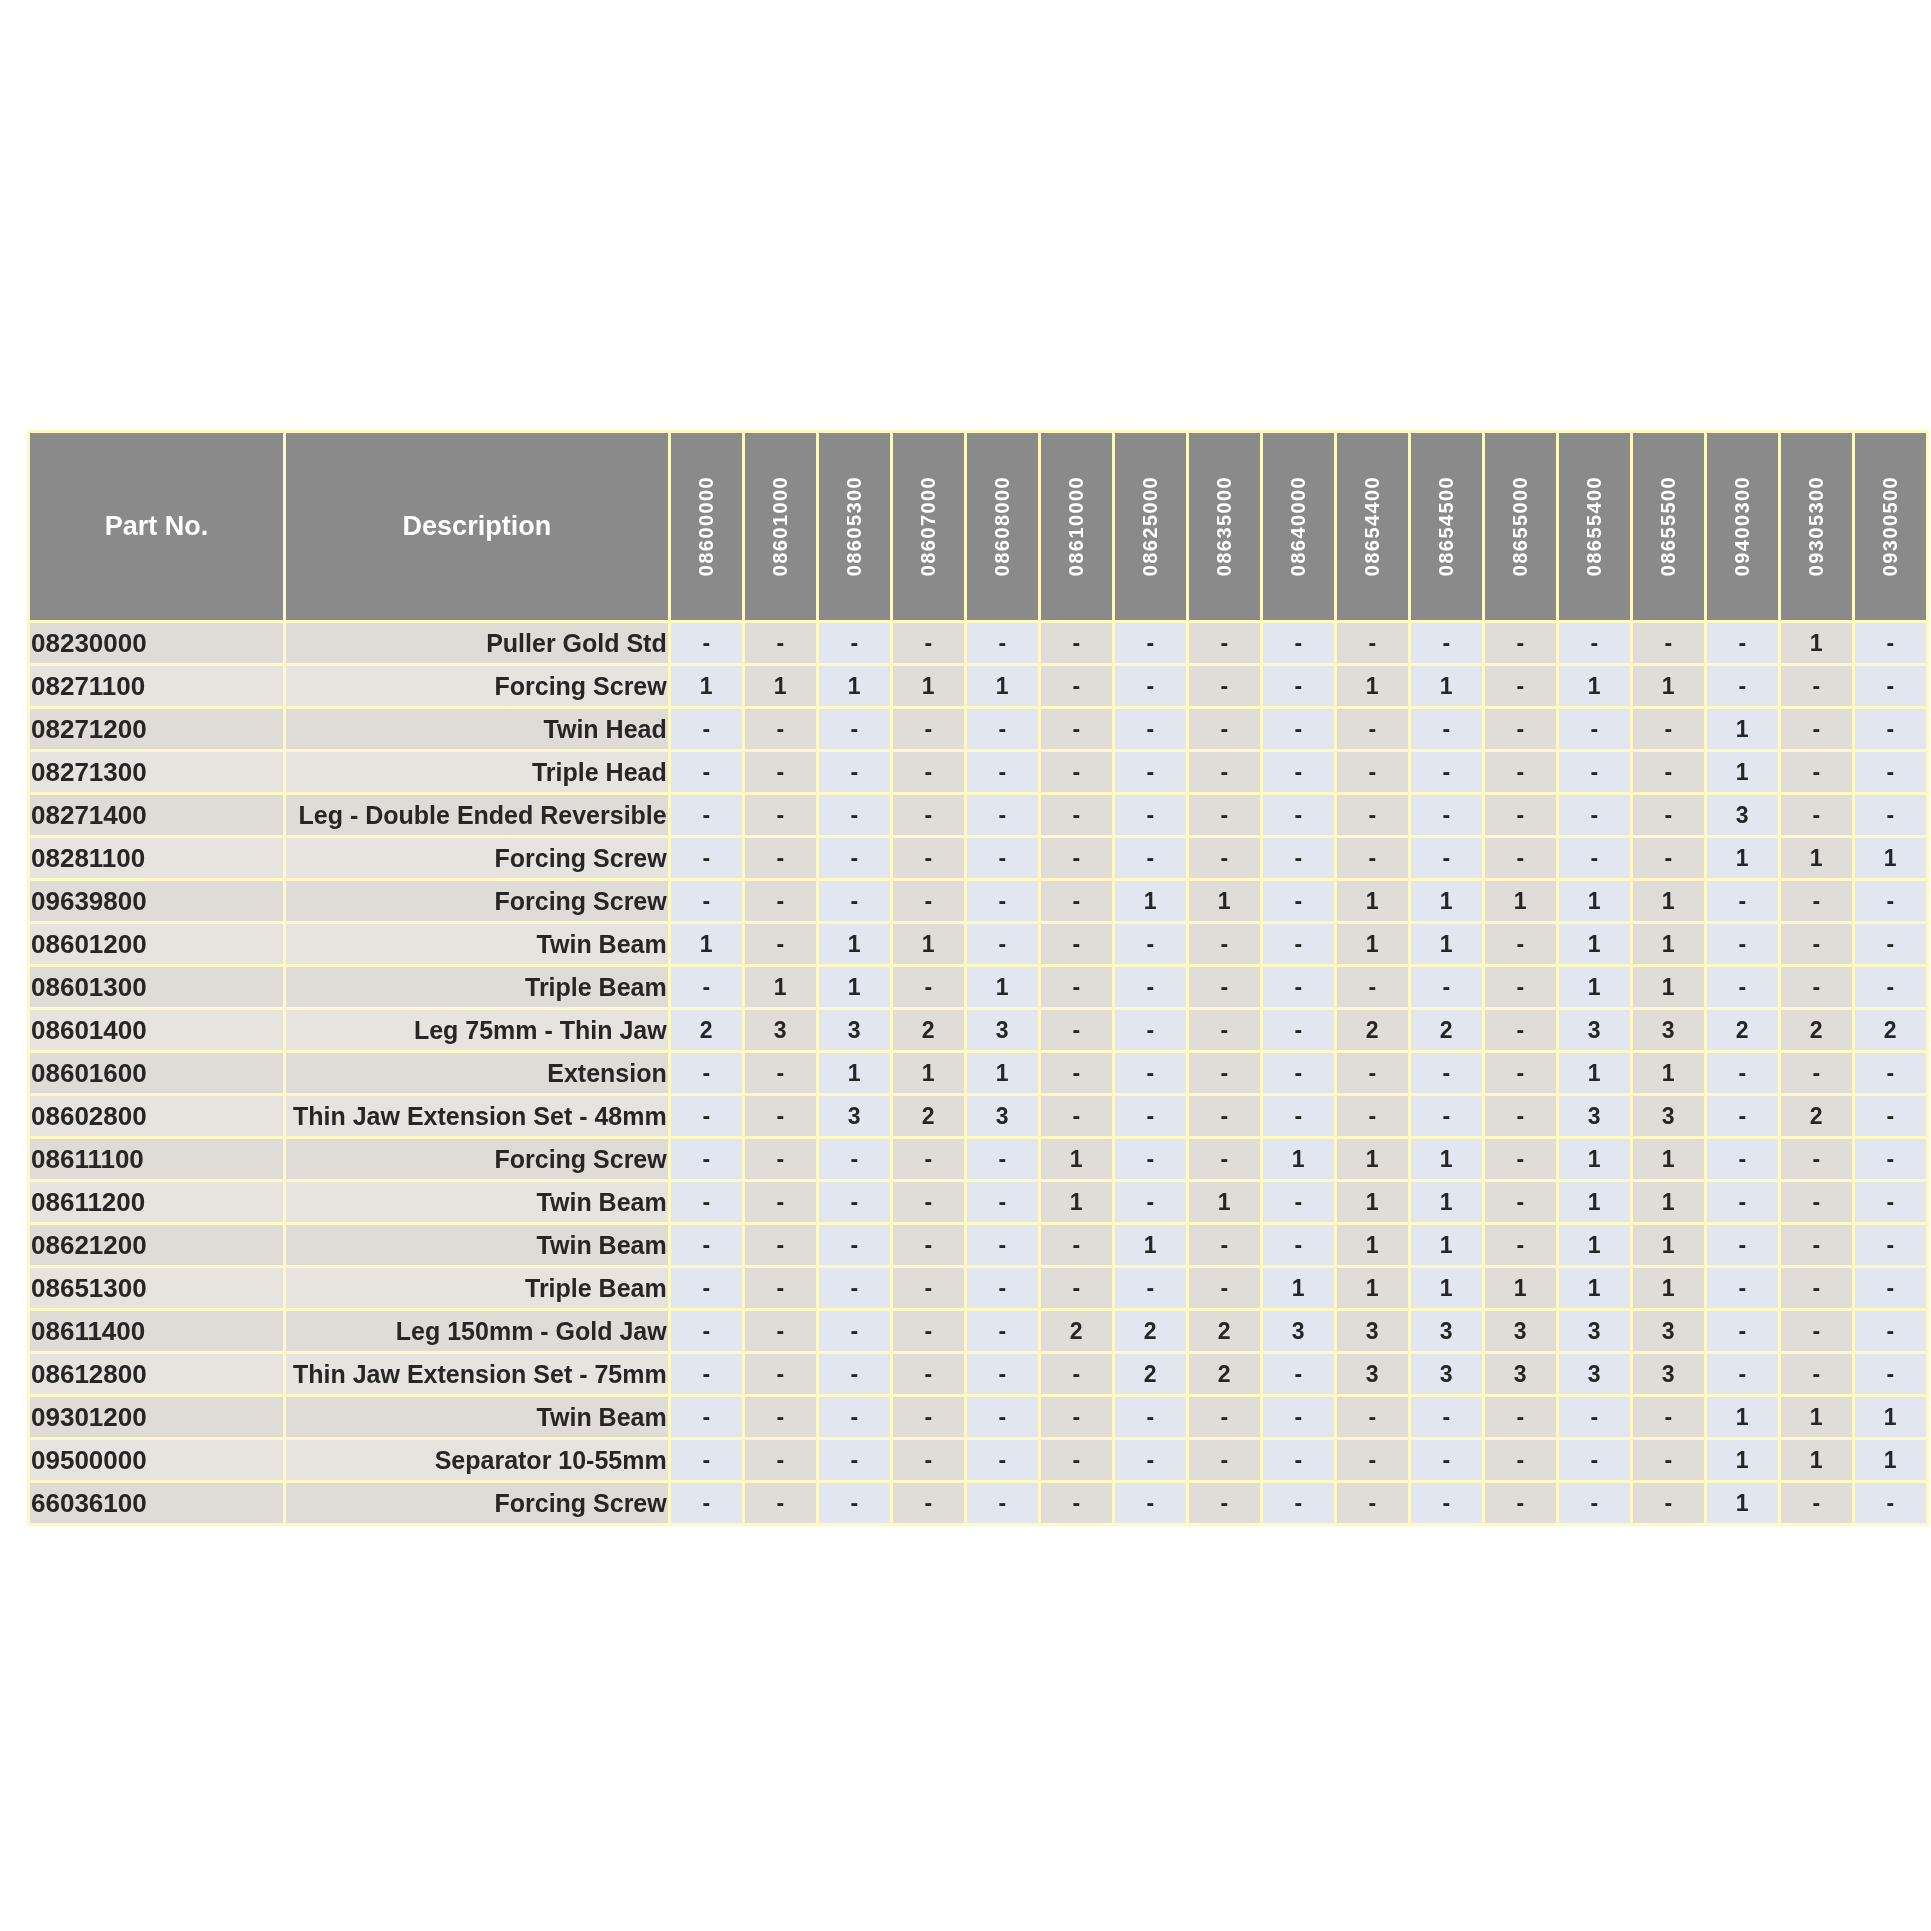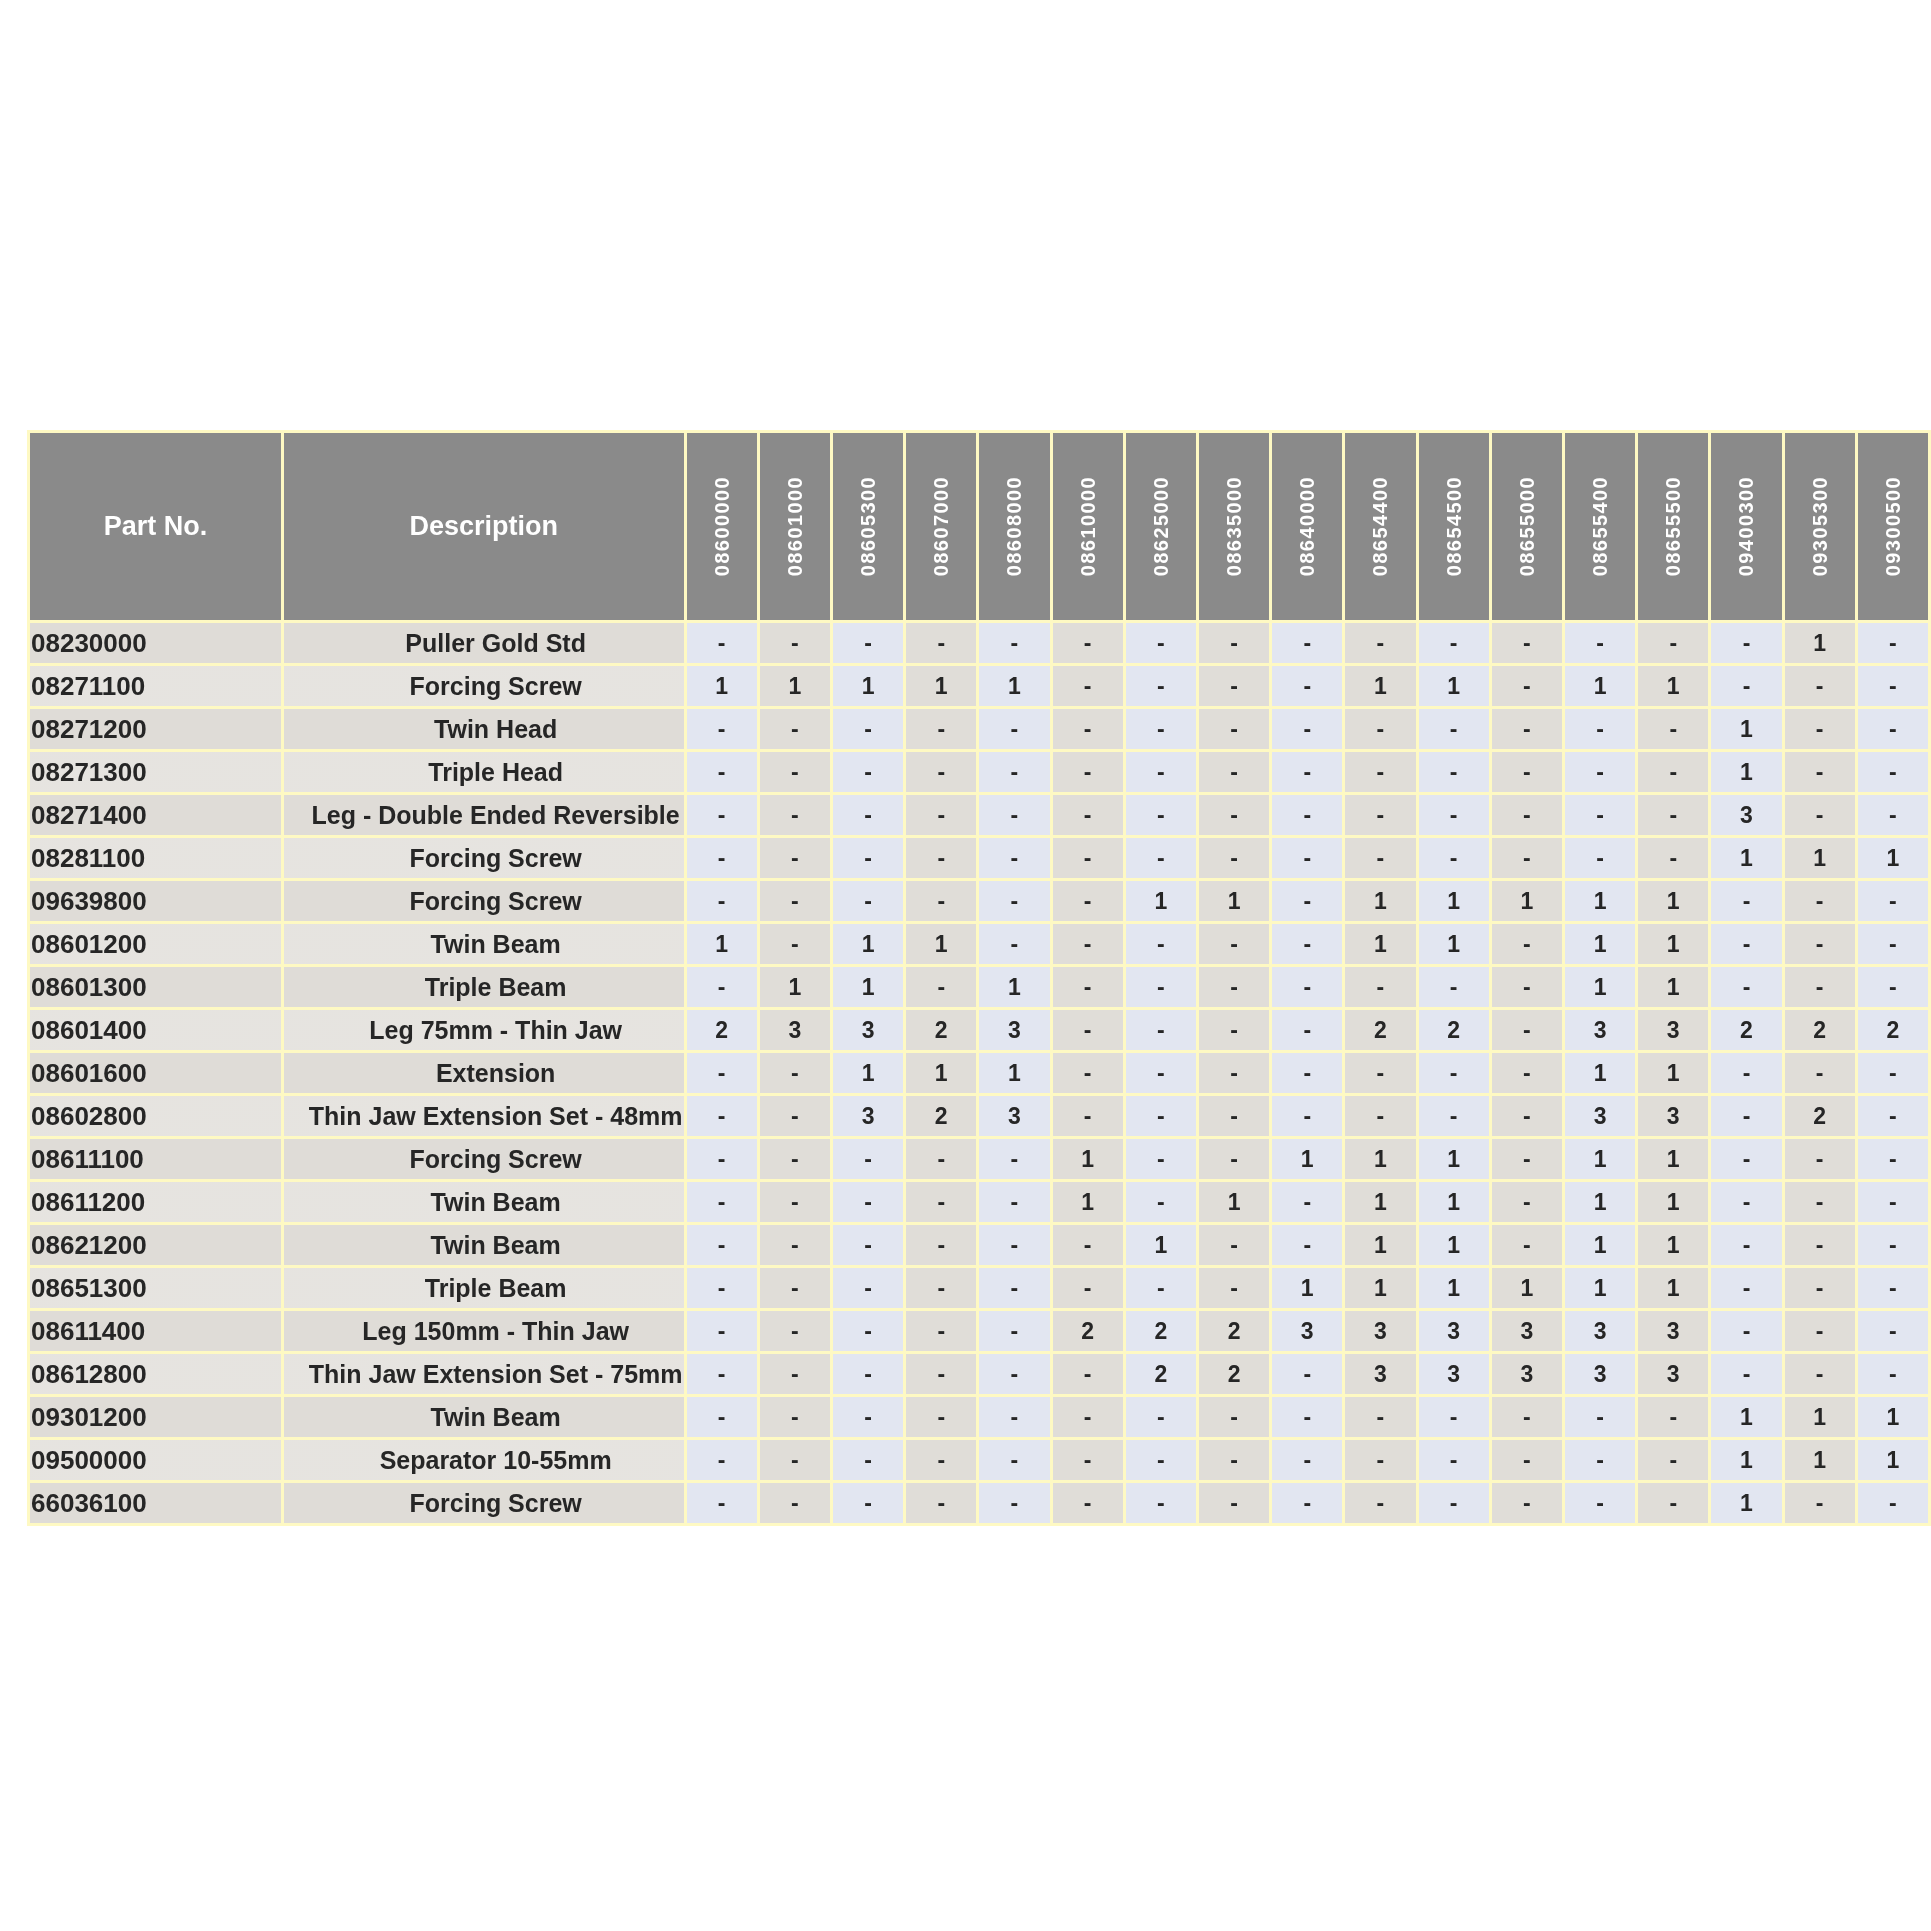--- a/index.html
+++ b/index.html
@@ -54,22 +54,22 @@
   }
   td { height: 38px; }
   td.part-no {
     background: var(--label-bg);
     text-align: left;
     font-size: 26px;
     color: var(--cell-text);
   }
   td.desc-cell {
     background: var(--label-bg);
-    text-align: center;
-    padding-left: 25px;
+    text-align: right;
+    padding-left: 7px;
     font-size: 25px;
     color: var(--cell-text);
     white-space: nowrap;
   }
   td.qty {
     text-align: center;
     font-size: 23px;
     color: var(--cell-text);
   }
   td.qty.blue  { background: var(--tint-blue); }
@@ -473,21 +473,21 @@
         <td class="qty blue">1</td>
         <td class="qty beige">1</td>
         <td class="qty blue">1</td>
         <td class="qty beige">1</td>
         <td class="qty blue">-</td>
         <td class="qty beige">-</td>
         <td class="qty blue">-</td>
       </tr>
       <tr>
         <td class="part-no">08611400</td>
-        <td class="desc-cell">Leg 150mm - Thin Jaw</td>
+        <td class="desc-cell">Leg 150mm - Gold Jaw</td>
         <td class="qty blue">-</td>
         <td class="qty beige">-</td>
         <td class="qty blue">-</td>
         <td class="qty beige">-</td>
         <td class="qty blue">-</td>
         <td class="qty beige">2</td>
         <td class="qty blue">2</td>
         <td class="qty beige">2</td>
         <td class="qty blue">3</td>
         <td class="qty beige">3</td>

